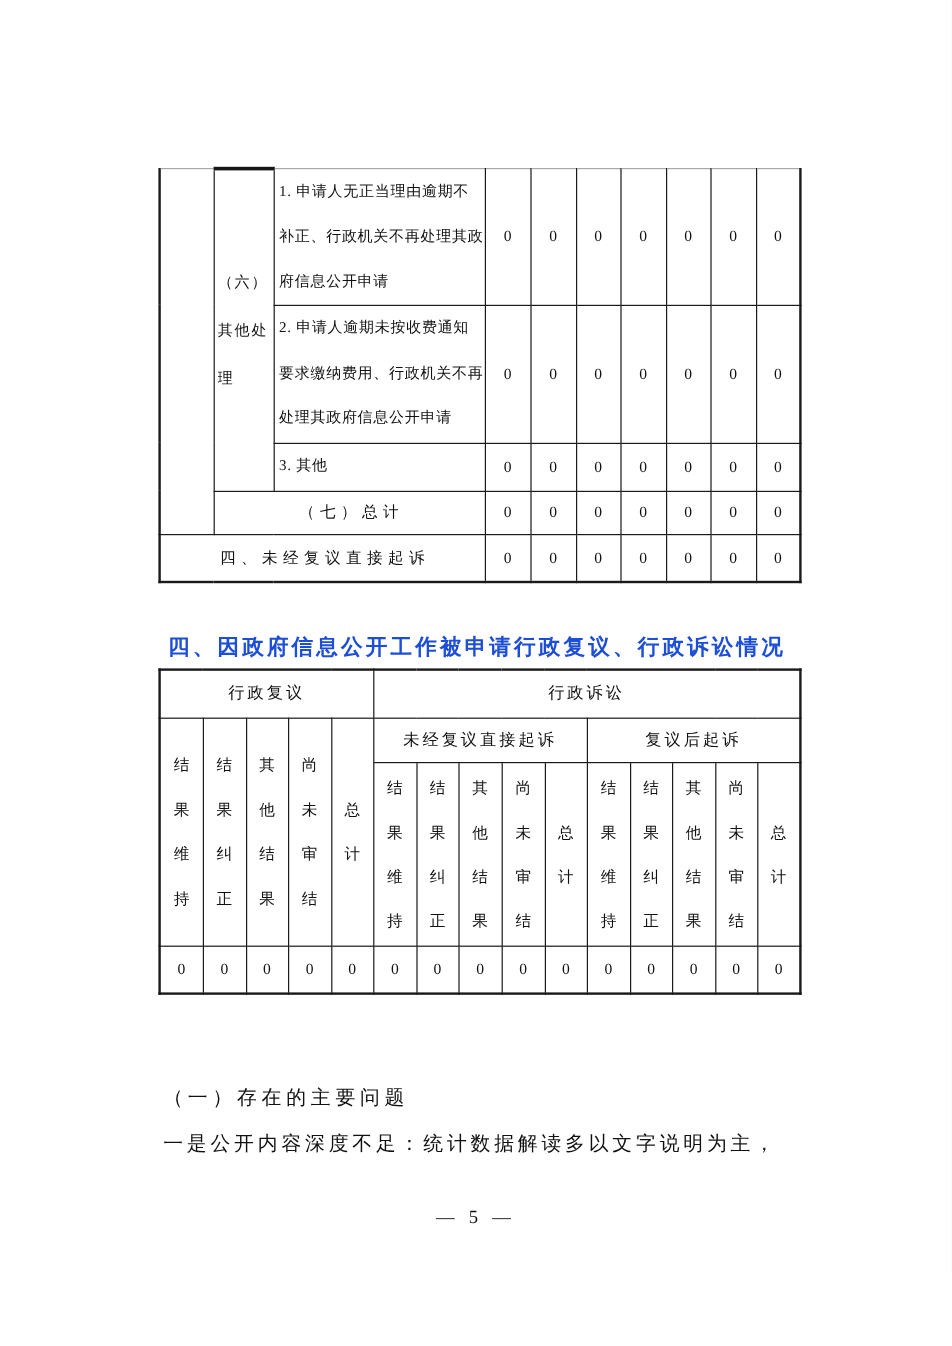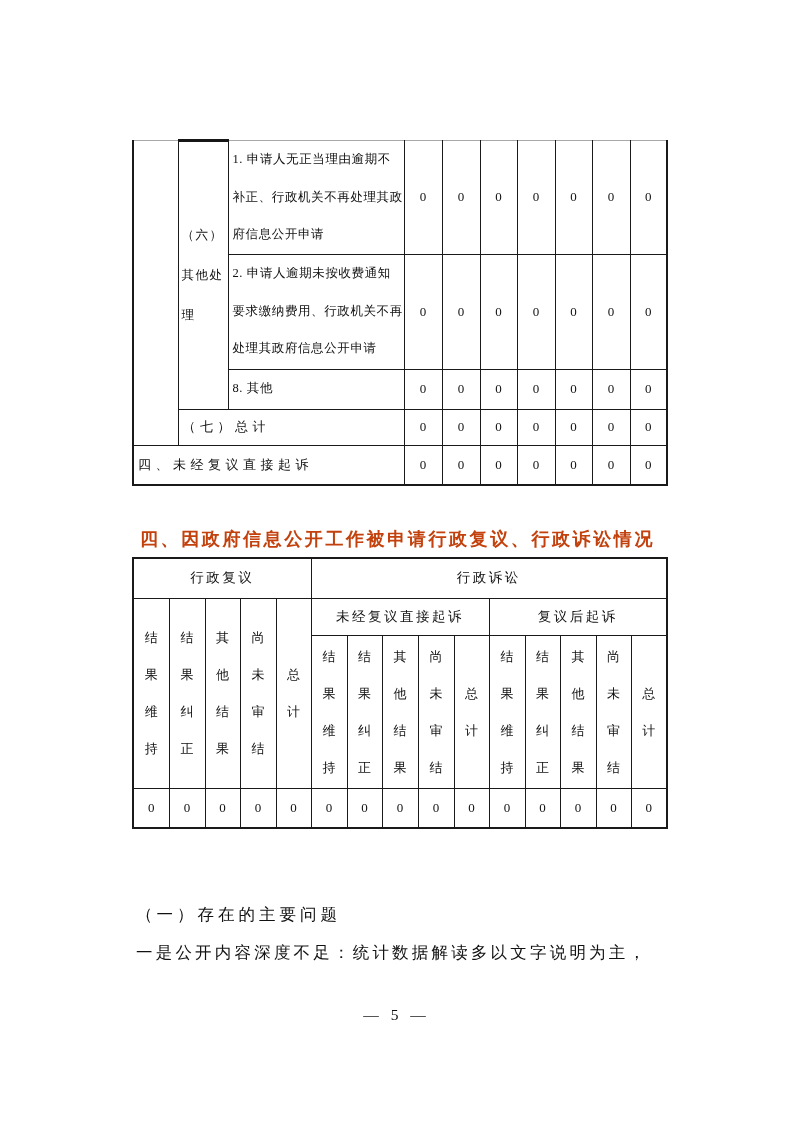--- a/index.html
+++ b/index.html
@@ -20,37 +20,37 @@
   .t1{left:132px;top:139px;width:534px;border:2px solid #1a1a1a;border-top:none;}
   .t1 .r1{height:112px;}
   .t1 .r2{height:115px;}
   .t1 .r3{height:40px;}
   .t1 .r4{height:36px;}
   .t1 .r5{height:40px;}
   .t1 td.top-gray{border-top:1px solid #a8a8a8;}
   .t1 td.top-dark{border-top:3px solid #161616;}
   .t1 .grp{white-space:pre-line;line-height:40px;text-align:left;padding-left:3px;font-size:12.5px;letter-spacing:1.5px;}
   .t1 .desc{white-space:pre-line;line-height:37.5px;text-align:left;padding-left:4px;font-size:12.5px;letter-spacing:0.6px;}
-  .t1 .rowlabel{text-align:left;padding-left:4px;font-size:13px;letter-spacing:4.5px;}
+  .t1 .rowlabel{text-align:center;padding-left:4px;font-size:13px;letter-spacing:4.5px;}
   .t1 .num,.t2 .num{font-size:13px;font-family:"Liberation Serif","DejaVu Serif",serif;}
 
   
   .t2{left:132px;top:557px;width:534px;border:2px solid #1a1a1a;}
   .t2 .h1{height:40px;padding-left:32px;}
   .t2 .h2{height:37px;}
   .t2 .h3{height:153px;}
   .t2 .dr{height:40px;}
   .t2 .hdr{font-size:13.5px;letter-spacing:2.5px;}
   .t2 .vh{white-space:pre-line;line-height:37px;font-size:13px;}
 
   
   .h-bold{
     position:absolute;left:132px;width:540px;
     font-family:"Liberation Sans","DejaVu Sans",sans-serif;
-    font-weight:bold;color:#c2410c;
+    font-weight:bold;color:#1d4ed8;
   }
   .h4{top:527px;padding-left:8px;font-size:18px;letter-spacing:2.6px;}
   .h5{top:869px;padding-left:14px;font-size:17.5px;letter-spacing:0.6px;}
   .kai{
     position:absolute;left:132px;width:545px;
     font-family:"Liberation Serif","DejaVu Serif",serif;
     color:#111;
   }
   .sub1{top:904px;padding-left:4px;font-size:16.5px;letter-spacing:4px;}
   .para1{top:942px;padding-left:4px;font-size:16.5px;letter-spacing:3.2px;}
@@ -101,21 +101,21 @@
 处理其政府信息公开申请</td>
       <td class="num">0</td>
       <td class="num">0</td>
       <td class="num">0</td>
       <td class="num">0</td>
       <td class="num">0</td>
       <td class="num">0</td>
       <td class="num">0</td>
     </tr>
     <tr class="r3">
-      <td class="desc">8. 其他</td>
+      <td class="desc">3. 其他</td>
       <td class="num">0</td>
       <td class="num">0</td>
       <td class="num">0</td>
       <td class="num">0</td>
       <td class="num">0</td>
       <td class="num">0</td>
       <td class="num">0</td>
     </tr>
     <tr class="r4">
       <td class="rowlabel" colspan="2">（七）总计</td>

